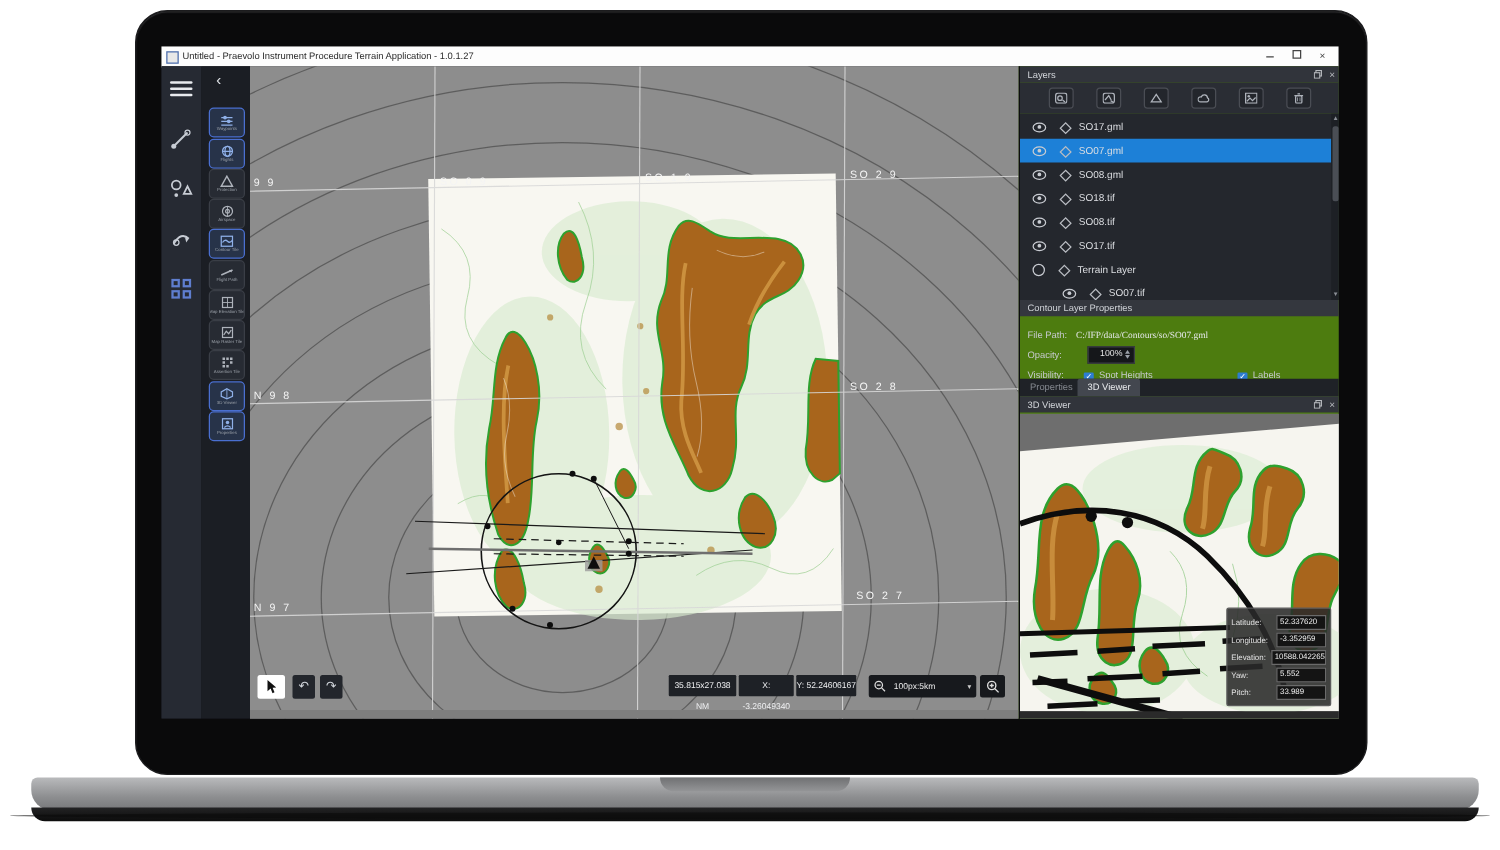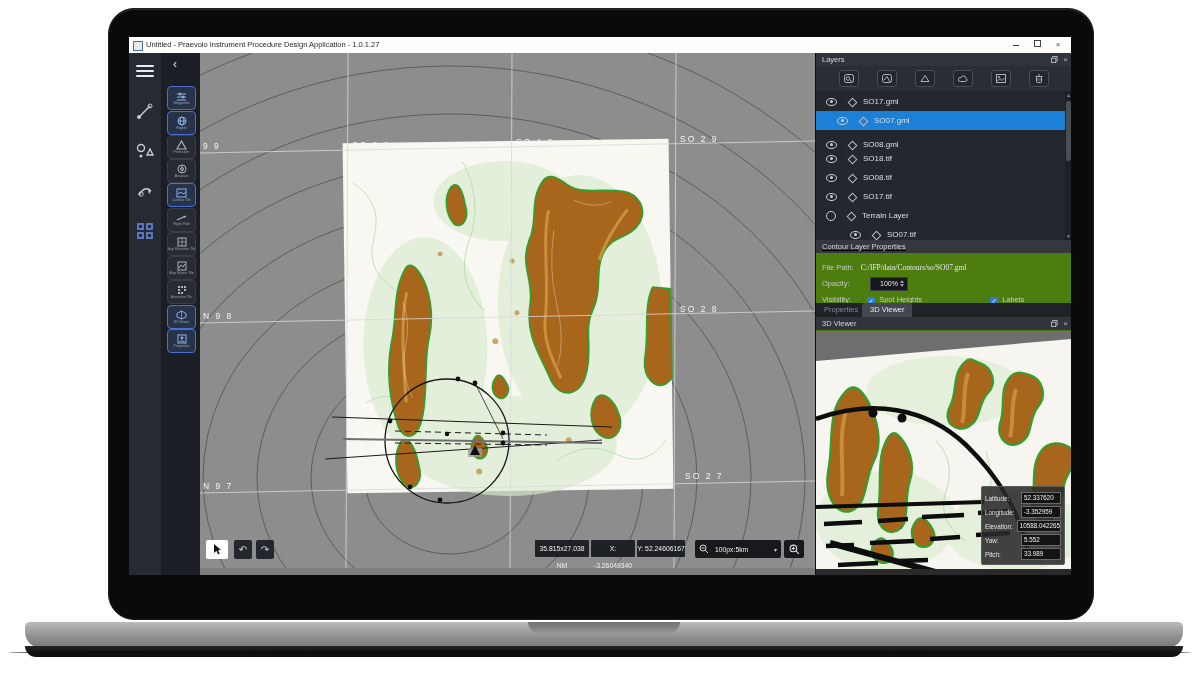--- a/index.html
+++ b/index.html
@@ -57,32 +57,32 @@
   .rightpanel{left:686px;top:0;width:256px;height:535px;background:#4d7c0f;border-left:1px solid #0d0e10;}
   .panelhead{left:0;width:256px;height:13px;background:#31343b;color:#d3d6db;font-size:7.5px;line-height:13px;}
   .panelhead .ph-title{margin-left:6px;}
   .ph-icons{position:absolute;right:4px;top:0;height:13px;display:flex;gap:5px;align-items:center;color:#b8bbc0;font-size:8px;}
   .lyr-toolbar{left:0;top:13px;width:256px;height:25px;background:#2a2d34;display:flex;align-items:center;
                justify-content:space-around;padding:0 14px;box-sizing:border-box;}
   .lyrbtn{width:18px;height:15px;background:#23262c;border:1px solid #4a4d54;border-radius:3px;
           display:flex;align-items:center;justify-content:center;}
   .lyr-list{left:0;top:38px;width:256px;height:149px;background:#24272d;}
   .lyr-row{position:absolute;left:0;width:249px;height:19px;display:flex;align-items:center;color:#dcdee2;font-size:8px;}
-  .lyr-row.selected{background:#1d80d7;padding-left:11px;}
+  .lyr-row.selected{background:#1d80d7;}
   .eye{width:9px;height:6px;border:1px solid #c9ccd2;border-radius:50%;margin-left:10px;position:relative;}
   .eye::after{content:"";position:absolute;left:2.5px;top:1px;width:3px;height:3px;border-radius:50%;background:#c9ccd2;}
   .lyr-row.hidden-layer .eye{border-radius:50%;width:8px;height:8px;}
   .lyr-row.hidden-layer .eye::after{display:none;}
   .typeico{width:8px;height:8px;margin:0 7px 0 11px;position:relative;}
   .typeico::before{content:"";position:absolute;left:1px;top:1px;width:5px;height:5px;border:1px solid #b9bcc2;transform:rotate(45deg);}
   .scrolltrack{left:249px;top:38px;width:7px;height:149px;background:#1d2025;}
   .scrollthumb{left:1px;top:10px;width:5px;height:60px;background:#4a4e55;border-radius:2px;}
   .scrollarrow{left:0;width:7px;height:8px;color:#8b8f96;font-size:5px;text-align:center;line-height:8px;}
 
-  .props{left:0;top:187px;width:256px;text-decoration:underline;}
+  .props{left:0;top:187px;width:256px;}
   .props-head{height:13px;background:#34373e;color:#cfd2d7;font-size:7.5px;line-height:13px;padding-left:6px;}
   .prow{position:absolute;left:6px;color:#c6c9ce;font-size:7.5px;white-space:nowrap;}
   .spinbox{position:absolute;left:48px;top:-2px;width:36px;height:12px;background:#15171a;border:1px solid #3c3f45;
            color:#e8e8e8;font-size:7px;line-height:12px;text-align:center;}
   .spin-arrows{position:absolute;right:2px;top:2px;width:5px;height:8px;}
   .spin-arrows i{display:block;width:0;height:0;border-left:2.5px solid transparent;border-right:2.5px solid transparent;}
   .spin-arrows i.up{border-bottom:3px solid #9aa0a8;margin-bottom:1px;}
   .spin-arrows i.dn{border-top:3px solid #9aa0a8;}
   .chk{display:inline-block;width:8px;height:8px;background:#2d7dd2;border-radius:1px;color:#fff;font-size:6.5px;
        line-height:8px;text-align:center;vertical-align:-1px;margin-right:4px;}
@@ -103,21 +103,21 @@
   svg{display:block;}
 </style>
 </head>
 <body>
 
 <div class="abs lid"></div>
 <div class="abs screen">
 
   <div class="abs titlebar">
     <div class="abs appico"></div>
-    <div class="abs ttl">Untitled - Praevolo Instrument Procedure Design Application - 1.0.1.27</div>
+    <div class="abs ttl">Untitled - Praevolo Instrument Procedure Terrain Application - 1.0.1.27</div>
     <div class="abs winbtn" style="left:880px;"><span class="mn"></span></div>
     <div class="abs winbtn" style="left:901px;"><span class="sq"></span></div>
     <div class="abs winbtn" style="left:922px;">×</div>
   </div>
 
   <div class="abs appbody">
 
     <div class="abs rail">
       <div class="abs burger">
           <i></i>
@@ -447,21 +447,21 @@
         <div class="lyr-row" style="top:1px;text-align:right;">
             <span class="eye"></span>
             <span class="typeico"></span>
             <span>SO17.gml</span>
           </div>
         <div class="lyr-row selected" style="top:20px;">
             <span class="eye"></span>
             <span class="typeico"></span>
             <span>SO07.gml</span>
           </div>
-        <div class="lyr-row" style="top:39px;align-items:flex-end;">
+        <div class="lyr-row" style="top:39px;">
             <span class="eye"></span>
             <span class="typeico"></span>
             <span>SO08.gml</span>
           </div>
         <div class="lyr-row" style="top:58px;">
             <span class="eye"></span>
             <span class="typeico"></span>
             <span>SO18.tif</span>
           </div>
         <div class="lyr-row" style="top:77px;">

